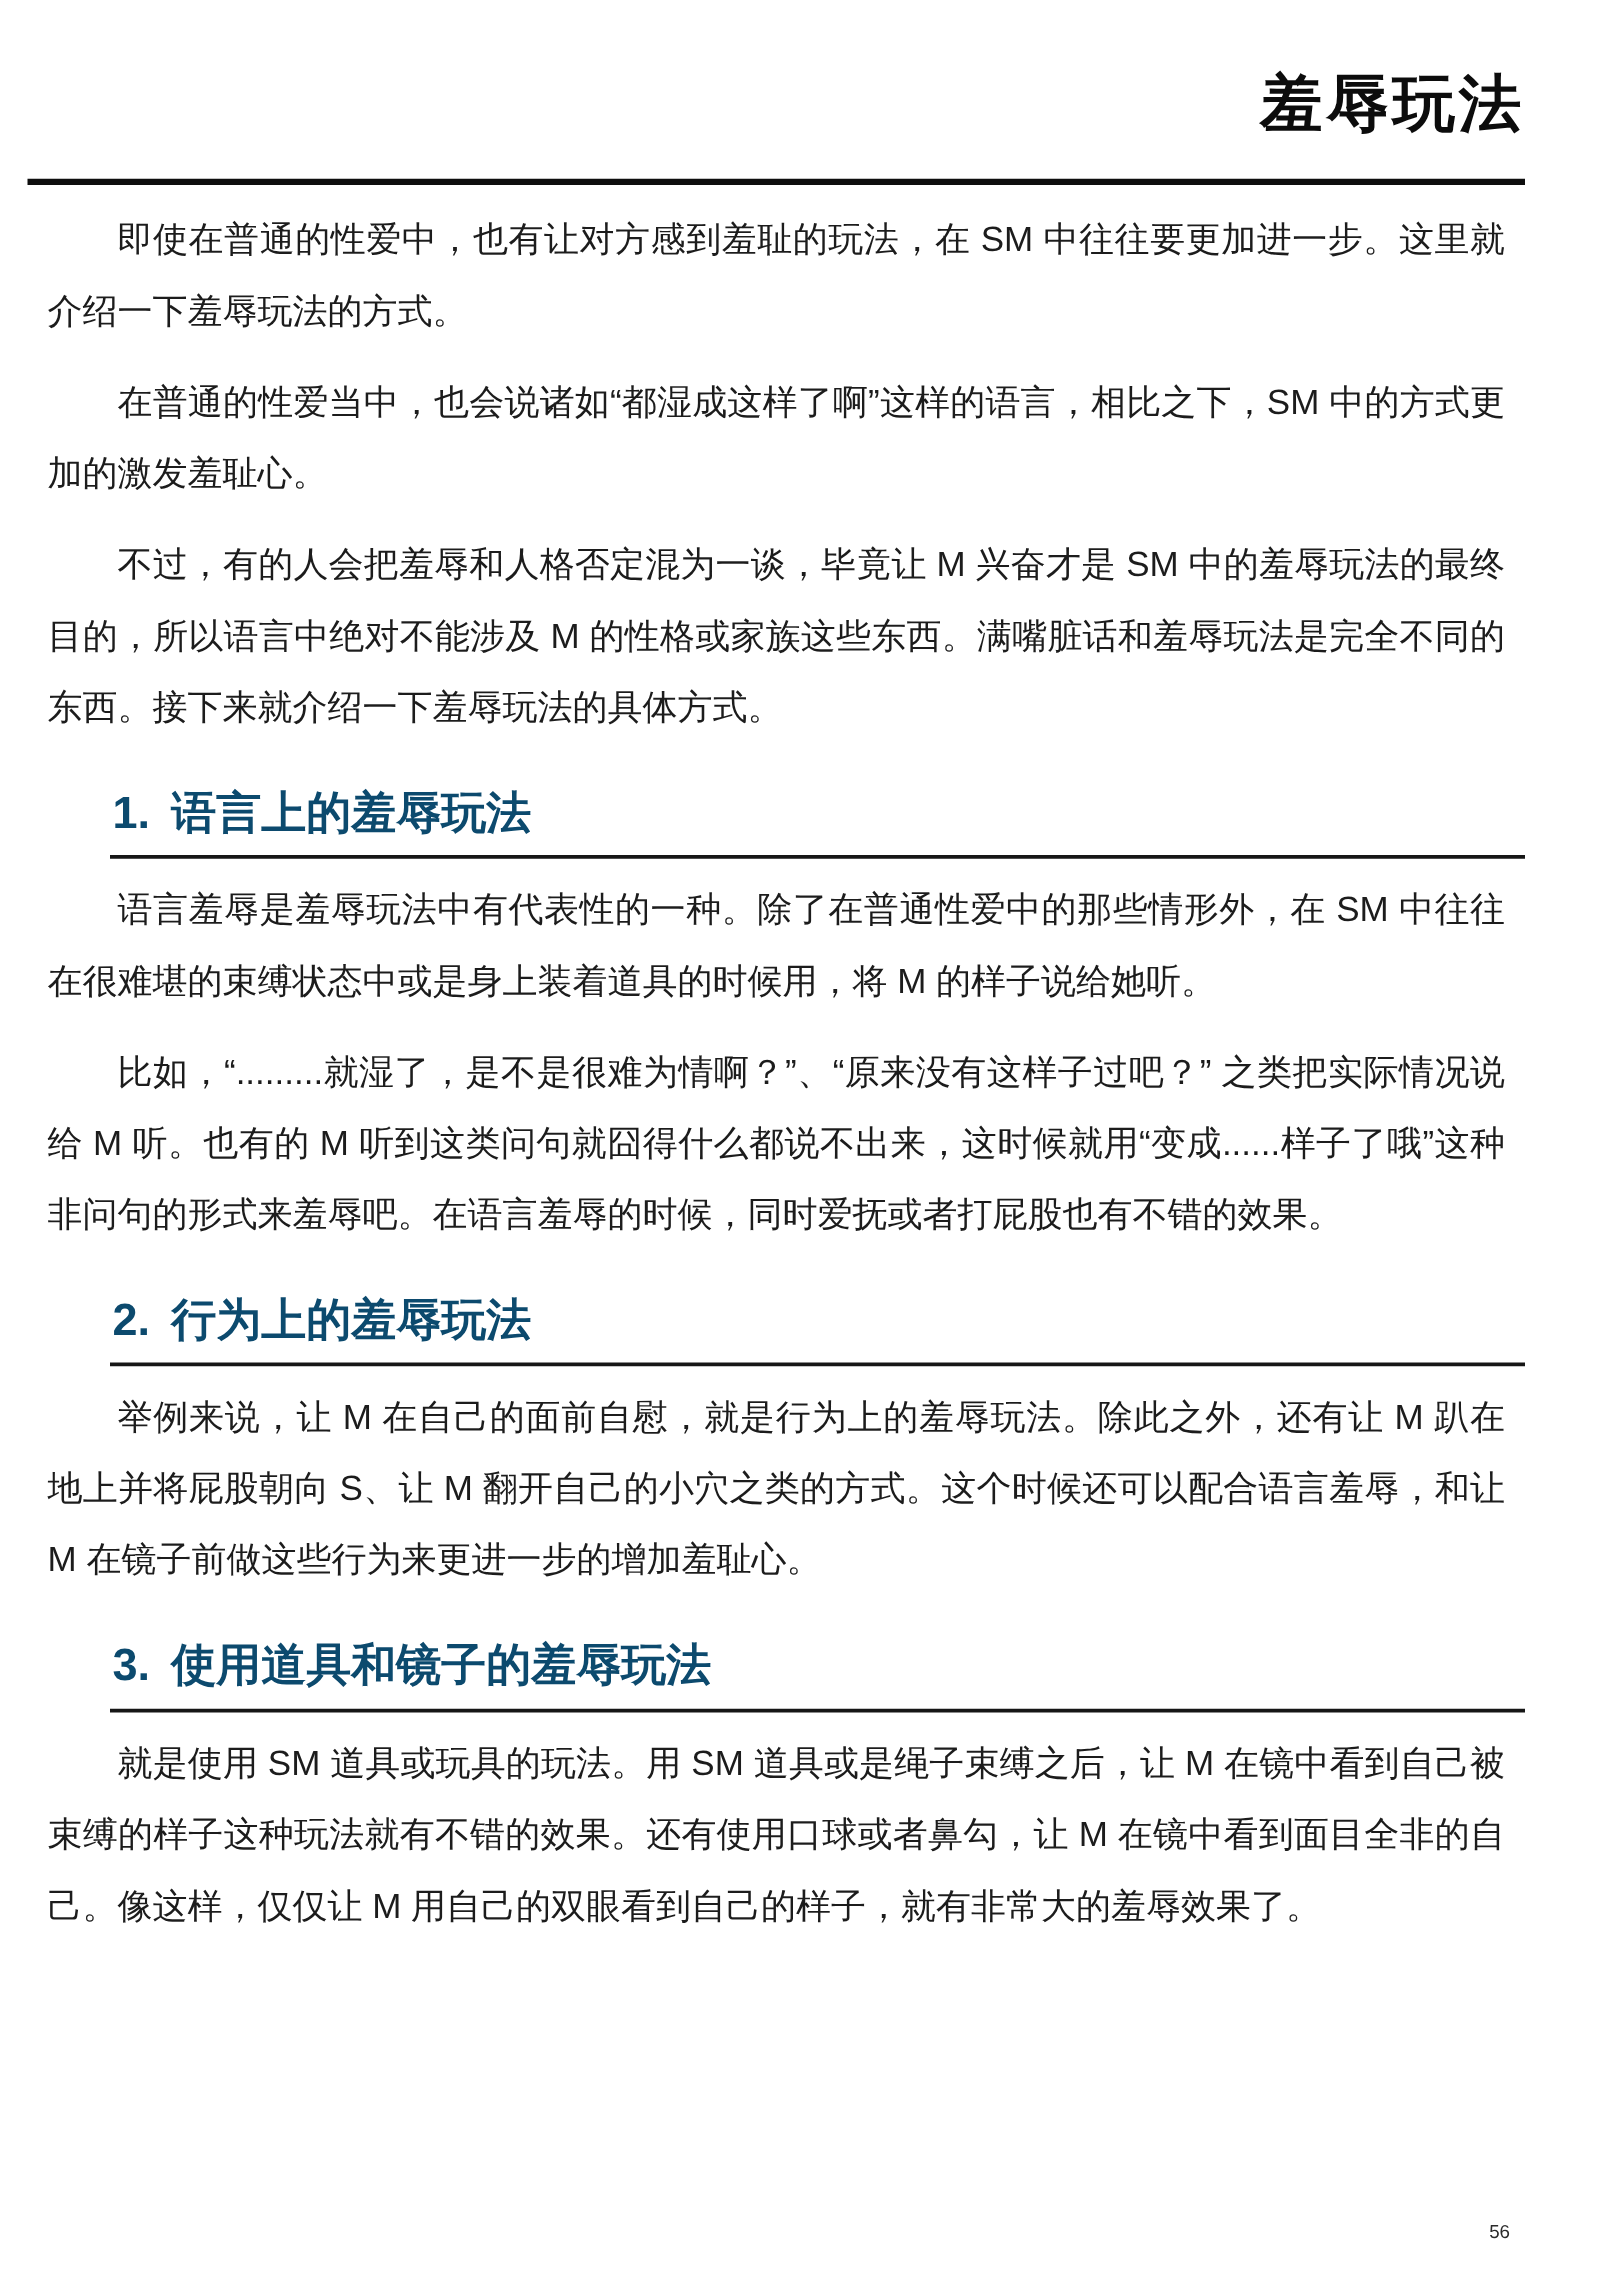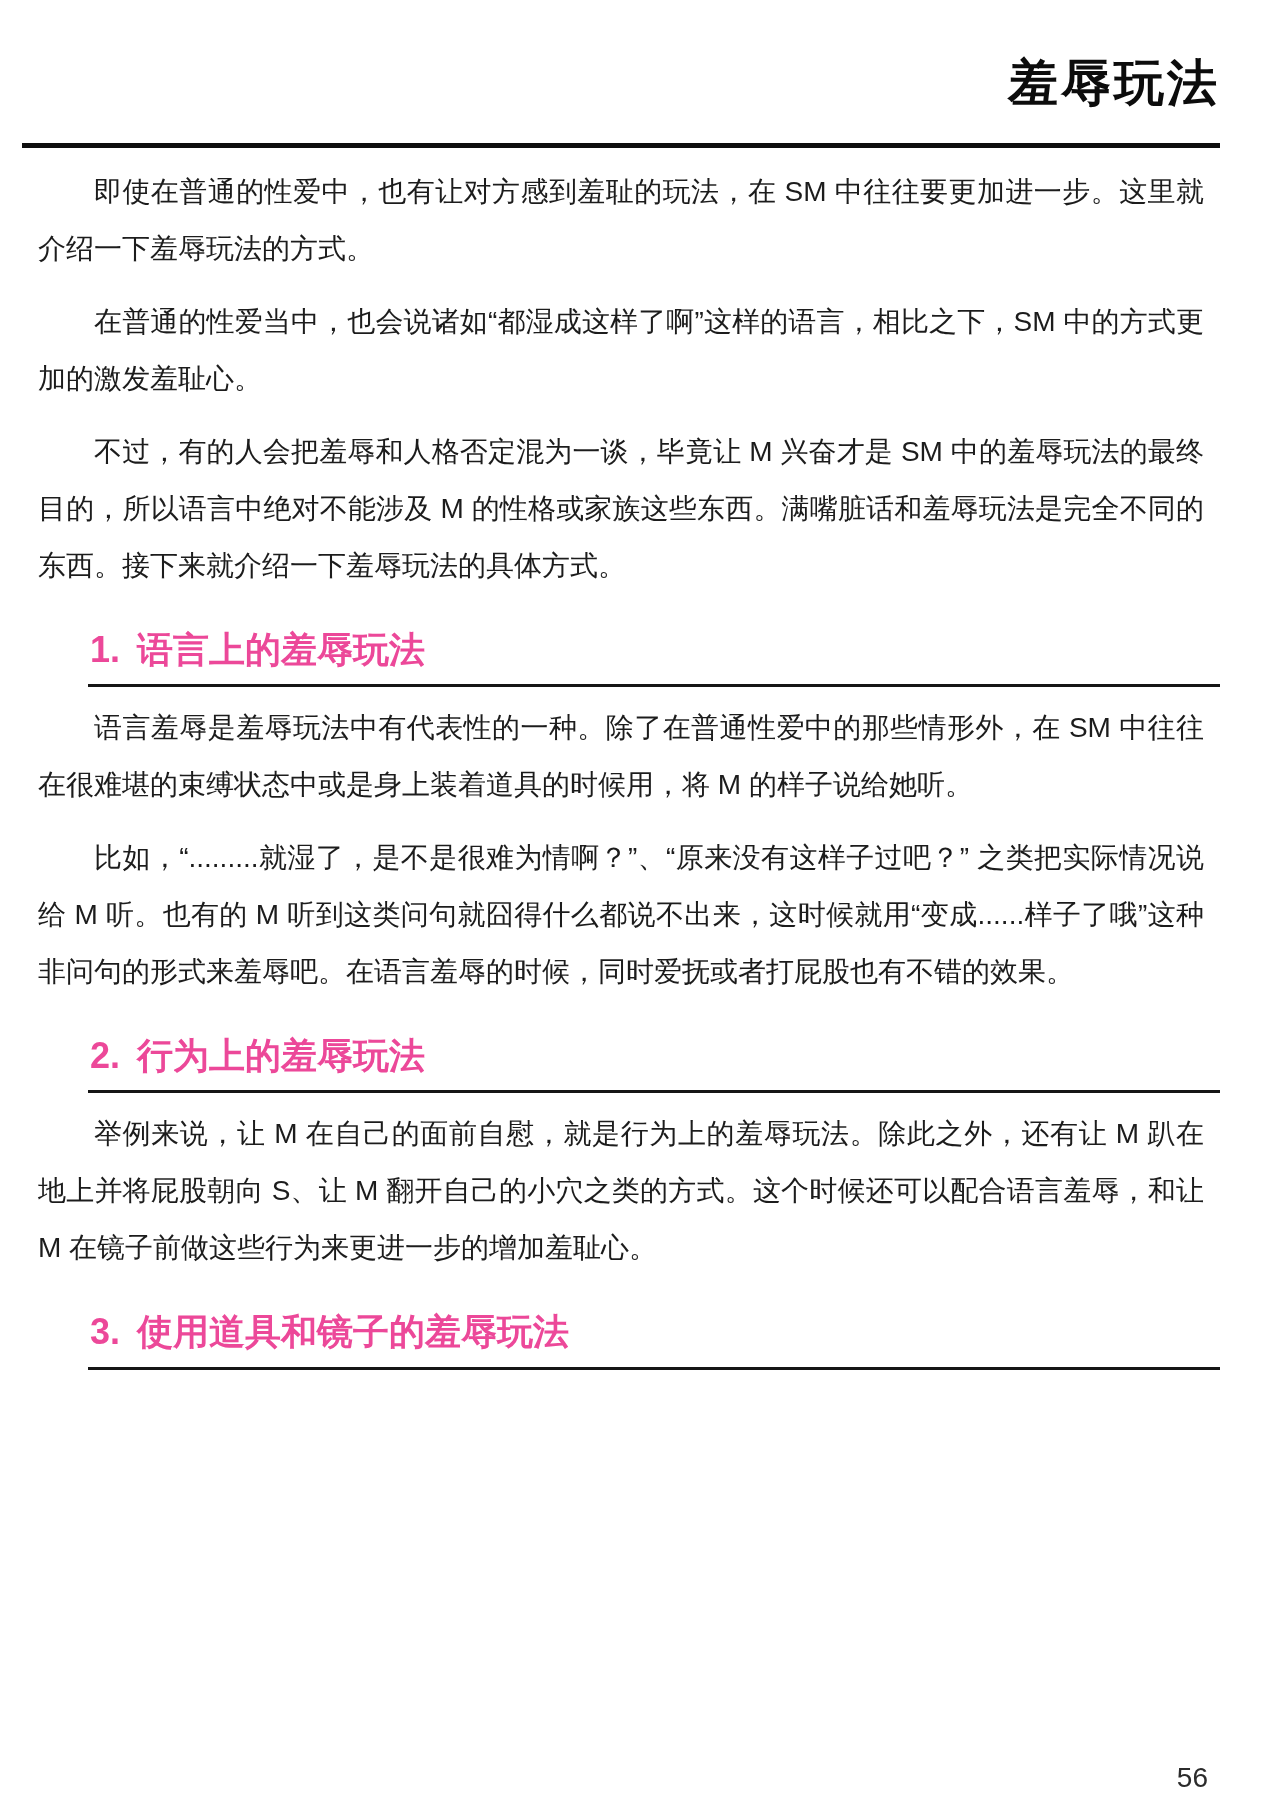--- a/index.html
+++ b/index.html
@@ -46,35 +46,35 @@
   }
   .para.gap {
     margin-top: 34px;
   }
   .sec-head {
     margin: 26px 0 0 66px;
     padding: 8px 0 13px 2px;
     font-size: 36px;
     line-height: 1.2;
     font-weight: 800;
-    color: #ec4899;
+    color: #0c4a6e;
     border-bottom: 3px solid #161616;
   }
   .sec-head .sec-num {
     display: inline-block;
     margin-right: 17px;
   }
   .sec-body .para:first-of-type {
     margin-top: 12px;
   }
   .page-number {
     position: absolute;
     right: 72px;
     bottom: 24px;
-    font-size: 28px;
+    font-size: 15px;
     color: #2b2b2b;
   }
 </style>
 </head>
 <body>
 
 <div class="content">
 
   <header>
     <h1 class="doc-title">羞辱玩法</h1>
@@ -99,19 +99,20 @@
       <span class="sec-num">2.</span><span>行为上的羞辱玩法</span>
     </div>
     <div class="sec-body">
       <p class="para">举例来说，让 M 在自己的面前自慰，就是行为上的羞辱玩法。除此之外，还有让 M 趴在地上并将屁股朝向 S、让 M 翻开自己的小穴之类的方式。这个时候还可以配合语言羞辱，和让 M 在镜子前做这些行为来更进一步的增加羞耻心。</p>
     </div>
 
     <div class="sec-head">
       <span class="sec-num">3.</span><span>使用道具和镜子的羞辱玩法</span>
     </div>
     <div class="sec-body">
+      <p class="para">就是使用 SM 道具或玩具的玩法。用 SM 道具或是绳子束缚之后，让 M 在镜中看到自己被束缚的样子这种玩法就有不错的效果。还有使用口球或者鼻勾，让 M 在镜中看到面目全非的自己。像这样，仅仅让 M 用自己的双眼看到自己的样子，就有非常大的羞辱效果了。</p>
     </div>
 
   </main>
 
 </div>
 
 <div class="page-number">56</div>
 
 </body></html>

